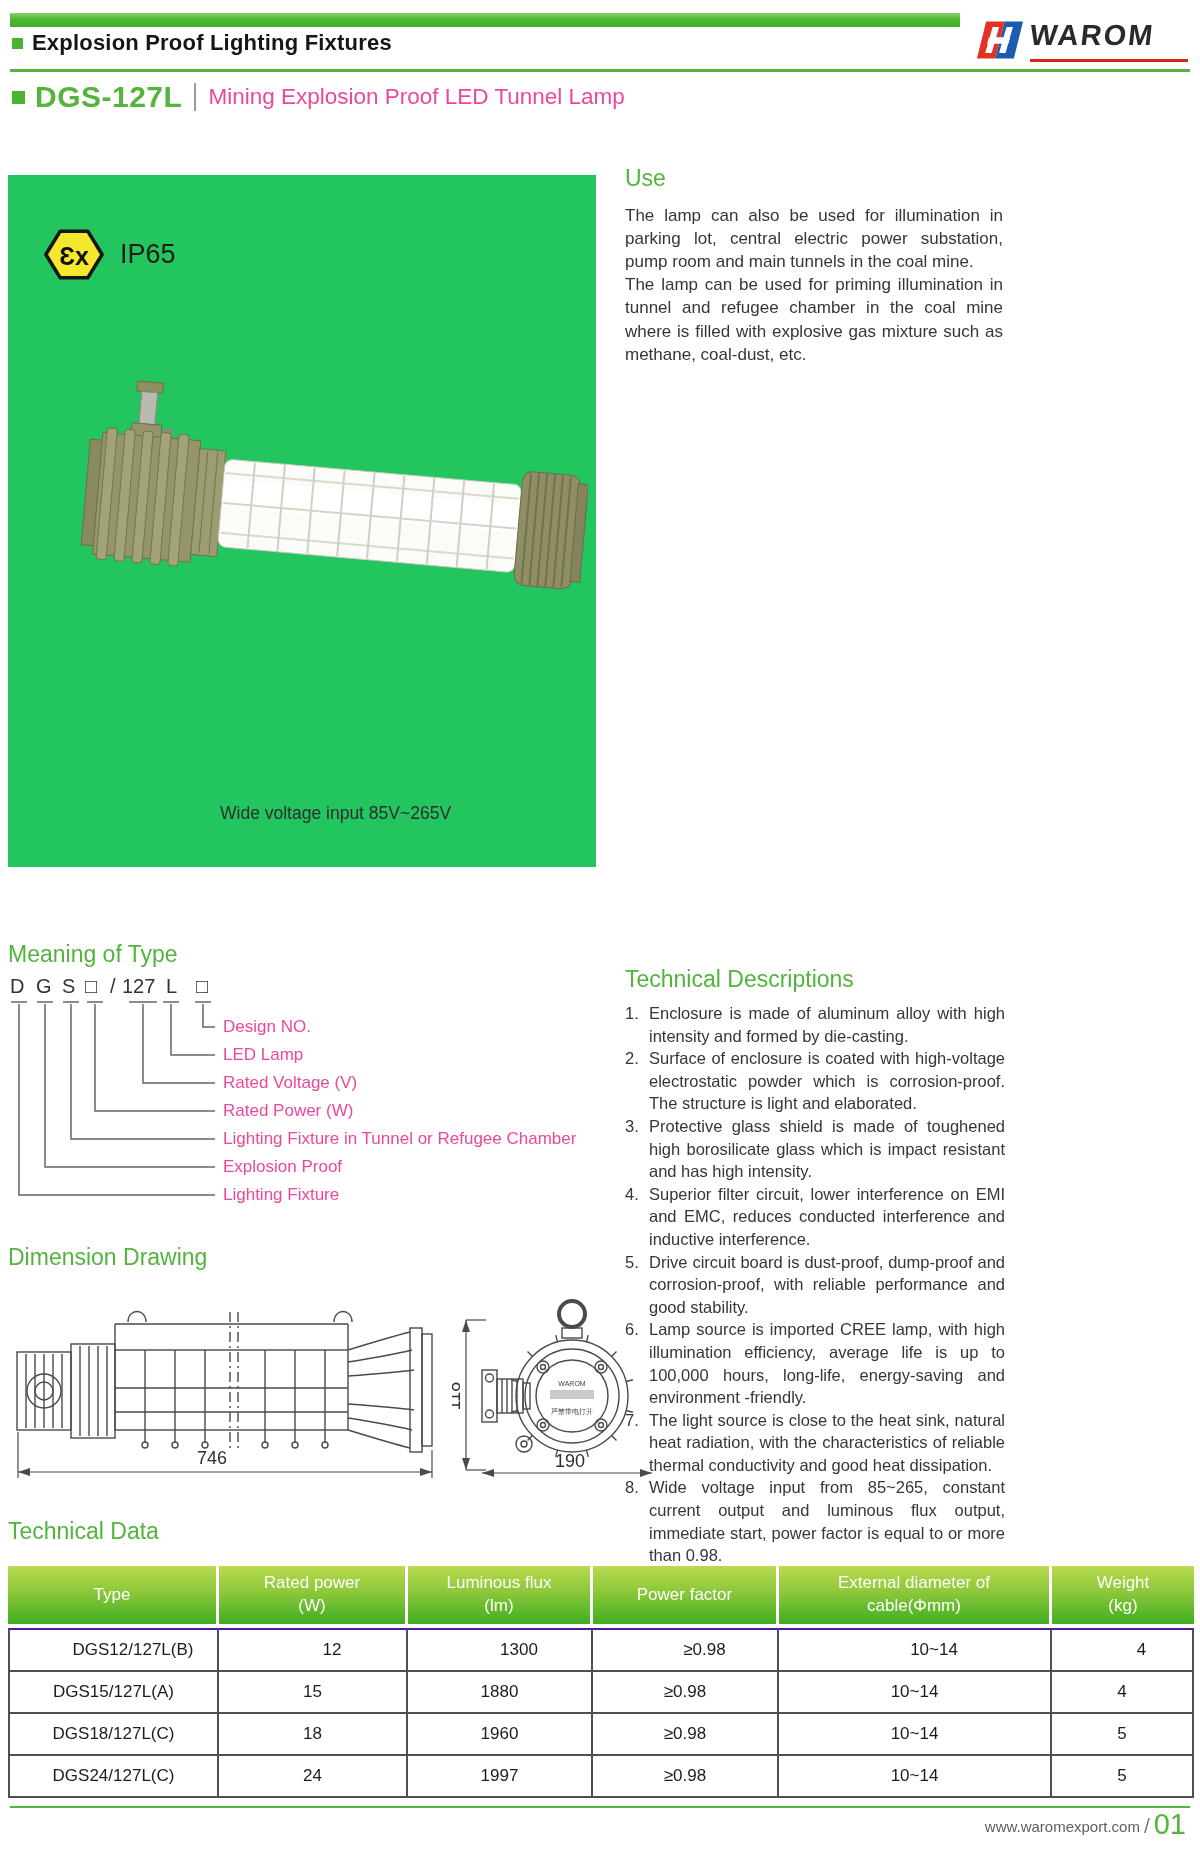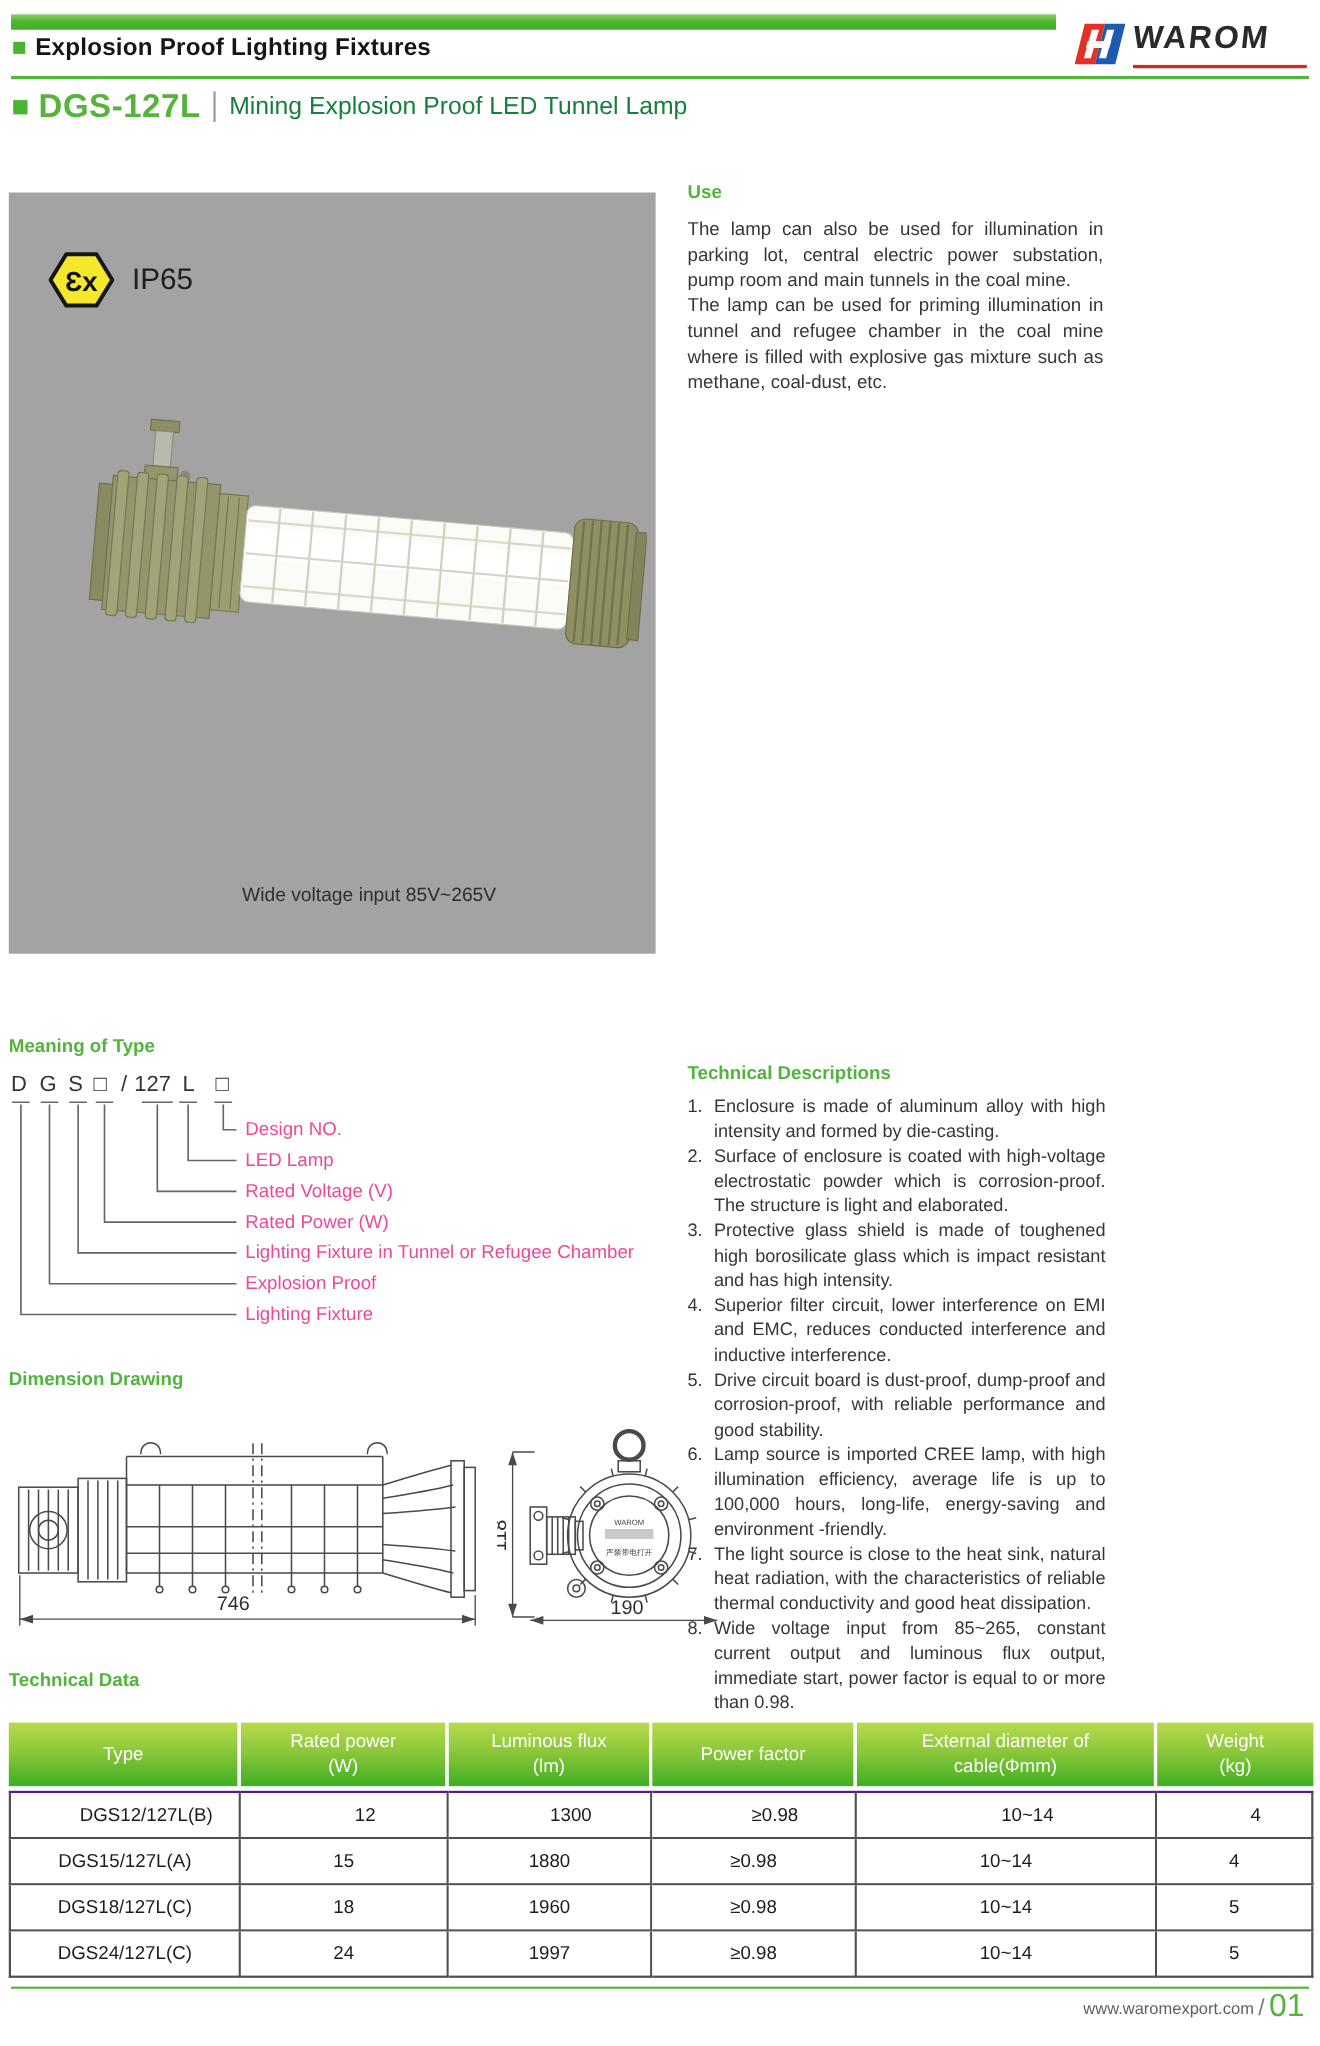--- a/index.html
+++ b/index.html
@@ -20,31 +20,31 @@
   .brand-underline { position:absolute; left:54px; top:43px; width:158px; height:3px; background:#d8271a; }
   .category-row { position:absolute; left:12px; top:30px; display:flex; align-items:center; gap:9px; }
   .bullet { width:11px; height:11px; background:#4bb332; display:inline-block; flex:0 0 auto; }
   .bullet.lg { width:13px; height:13px; }
   .category-label { font-size:22px; font-weight:bold; color:#161616; letter-spacing:0.2px; }
   .header-rule { position:absolute; left:10px; top:69px; width:1180px; height:3px; background:#55b43b; }
 
   .title-row { position:absolute; left:12px; top:80px; display:flex; align-items:center; }
   .model { font-size:30px; font-weight:bold; color:#55b43b; margin-left:10px; letter-spacing:0.5px; }
   .title-sep { width:2px; height:28px; background:#9a9a9a; margin:0 12px; }
-  .pname { font-size:22.5px; color:#15803d;text-align:center; }
-
-  
-  .showcase { position:absolute; left:8px; top:175px; width:588px; height:692px; background:#a3a3a3; }
+  .pname { font-size:22.5px; color:#ec4899;text-align:center; }
+
+  
+  .showcase { position:absolute; left:8px; top:175px; width:588px; height:692px; background:#22c55e; }
   .cert-row { position:absolute; left:36px; top:52px; display:flex; align-items:center; gap:16px; }
   .ip { font-size:27px; color:#1d1d1d; }
   .lamp-photo { position:absolute; left:70px; top:195px; }
   .caption { position:absolute; left:212px; top:628px; font-size:17.5px; color:#2e2e2e; }
 
   
-  h2.sec { font-size:17px; font-weight:bold; color:#52b43c; margin:0; }
+  h2.sec { font-size:23px; font-weight:normal; color:#52b43c; margin:0; }
   .use-col { position:absolute; left:625px; top:165px; width:378px; }
   .use-col h2 { margin-bottom:12px; }
   .use-col p { font-size:17px; line-height:1.36; color:#363636; text-align:justify; margin:0; }
 
   
   .meaning-h { position:absolute; left:8px; top:941px; }
   .meaning-diagram { position:absolute; left:10px; top:975px; width:612px; height:245px; }
   .meaning-diagram .code { position:absolute; top:0; font-size:20px; color:#333; }
   .tree { position:absolute; left:0; top:0; }
   .mlabel { position:absolute; left:213px; font-size:17px; color:#ec4899; white-space:nowrap;text-align:right; }

